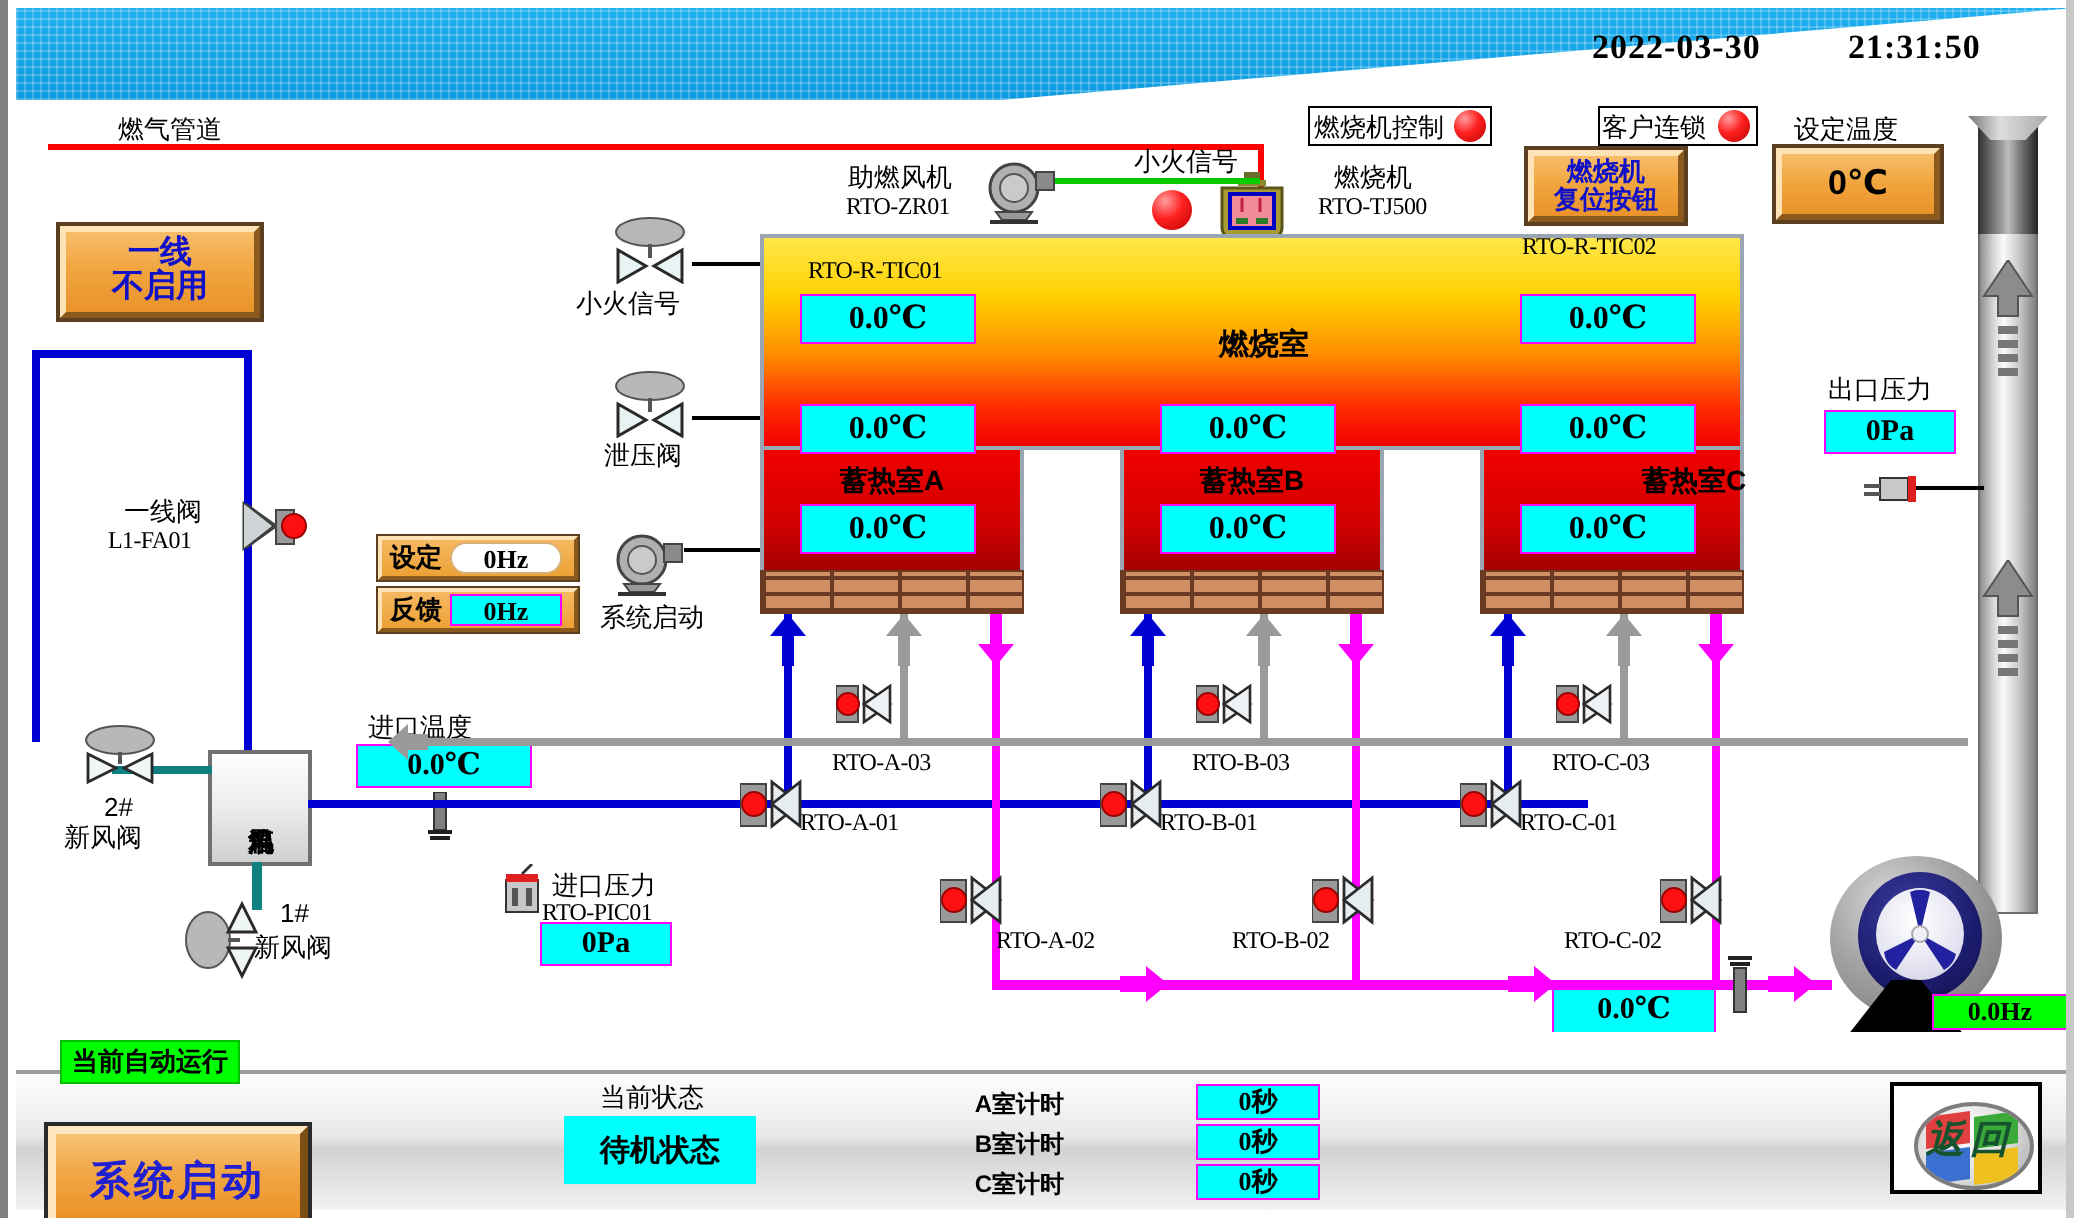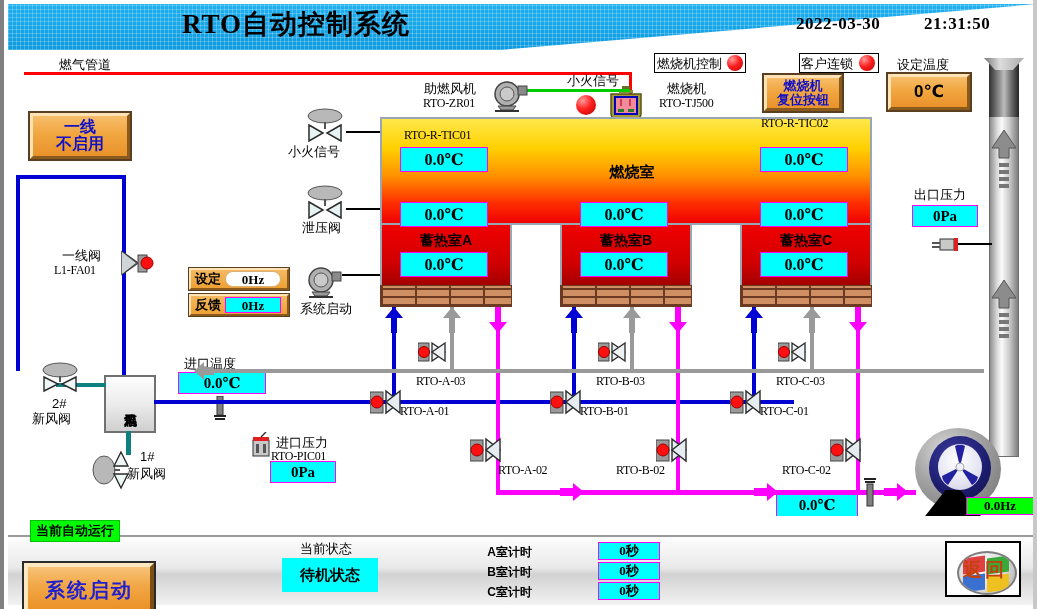--- a/index.html
+++ b/index.html
@@ -152,21 +152,21 @@
   #btn-return{
     left:941px;top:541px;width:76px;height:56px;
     border:2px solid #000;background:#fff;box-sizing:border-box;
     display:flex;align-items:center;justify-content:center;
   }
   .winlogo{position:absolute;left:10px;top:8px;width:56px;height:40px;border-radius:50%/50%;
      background:radial-gradient(circle at 40% 32%,#ffffff 0%,#dcdcdc 55%,#a8a8a8 100%);
      border:2px solid #7d7d7d;overflow:hidden;}
   .winq{position:absolute;width:22px;height:16px;}
   #ret-text{position:absolute;left:8px;top:14px;width:60px;text-align:center;
-     font-family:"Liberation Sans",sans-serif;font-weight:bold;font-size:19px;color:#c2410c;letter-spacing:3px;z-index:3;}
+     font-family:"Liberation Sans",sans-serif;font-weight:bold;font-size:19px;color:#14532d;letter-spacing:3px;z-index:3;font-style:italic;}
 
   
   #stack{
     left:985px;top:62px;width:30px;height:395px;
     background:linear-gradient(90deg,#8e8e8e 0%,#d8d8d8 25%,#fafafa 42%,#c9c9c9 70%,#7e7e7e 100%);
     border:1px solid #6d6d6d;box-sizing:border-box;
   }
   #stack-dark{
     left:985px;top:62px;width:30px;height:55px;
     background:linear-gradient(90deg,#303030 0%,#909090 35%,#bdbdbd 50%,#6a6a6a 75%,#242424 100%);
@@ -215,21 +215,20 @@
   .lamp-box{background:#fff;border:1px solid #000;box-sizing:border-box;}
 </style>
 </head>
 <body>
 
 <div id="app">
 
   <div id="header" class="abs">
     <div class="wedge"></div>
   </div>
-  <div id="title" class="abs">RTO自动控制系统</div>
   <div id="hdr-date" class="abs">2022-03-30</div>
   <div id="hdr-time" class="abs">21:31:50</div>
 
   <div class="abs cn" style="left:55px;top:56px;">燃气管道</div>
   <div class="pipe ph-red abs" style="left:20px;top:72px;width:608px;"></div>
   <div class="pipe pv-red abs" style="left:625px;top:72px;height:24px;"></div>
 
   <div class="abs lamp-box" style="left:650px;top:53px;width:92px;height:20px;"></div>
   <div class="abs cn" style="left:653px;top:55px;">燃烧机控制</div>
   <div class="abs lamp" style="left:723px;top:55px;width:16px;height:16px;"></div>
@@ -392,21 +391,21 @@
   <div class="brick abs" style="left:376px;top:285px;"></div>
 
   <div class="bed abs" style="left:556px;top:225px;"></div>
   <div class="abs cyan" style="left:576px;top:202px;width:88px;height:25px;font-size:16px;line-height:23px;z-index:4;">0.0℃</div>
   <div class="abs chamber-label" style="left:556px;top:232px;z-index:4;">蓄热室B</div>
   <div class="abs cyan" style="left:576px;top:252px;width:88px;height:25px;font-size:16px;line-height:23px;z-index:4;">0.0℃</div>
   <div class="brick abs" style="left:556px;top:285px;"></div>
 
   <div class="bed abs" style="left:736px;top:225px;"></div>
   <div class="abs cyan" style="left:756px;top:202px;width:88px;height:25px;font-size:16px;line-height:23px;z-index:4;">0.0℃</div>
-  <div class="abs chamber-label" style="left:736px;top:232px;z-index:4;">蓄热室C</div>
+  <div class="abs chamber-label" style="left:736px;top:232px;z-index:4;padding-left:41px;">蓄热室C</div>
   <div class="abs cyan" style="left:756px;top:252px;width:88px;height:25px;font-size:16px;line-height:23px;z-index:4;">0.0℃</div>
   <div class="brick abs" style="left:736px;top:285px;"></div>
 
   <div class="pipe pv-blue abs" style="left:388px;top:307px;height:95px;"></div>
   <svg class="abs" style="left:381px;top:307px;width:18px;height:26px;" viewBox="0 0 18 26">
       <path d="M9 0 L18 11 H12 V26 H6 V11 H0 Z" fill="#0000d2"></path>
     </svg>
   <div class="pipe pv-gray abs" style="left:446px;top:307px;height:62px;"></div>
   <svg class="abs" style="left:439px;top:307px;width:18px;height:26px;" viewBox="0 0 18 26">
       <path d="M9 0 L18 11 H12 V26 H6 V11 H0 Z" fill="#9a9a9a"></path>

